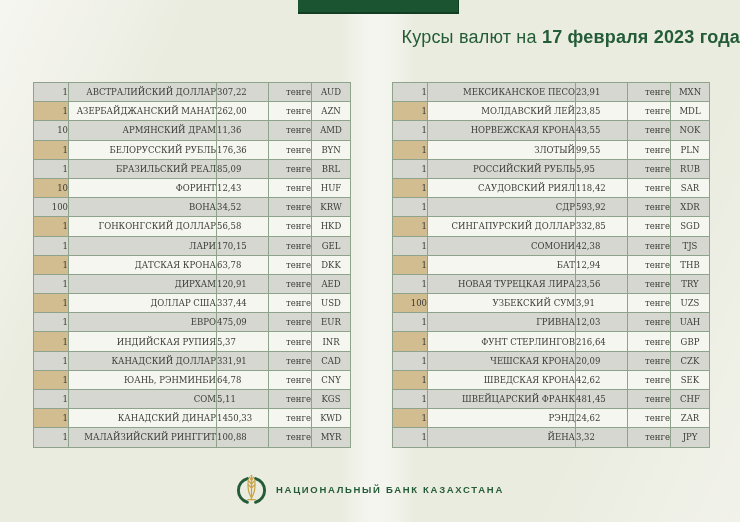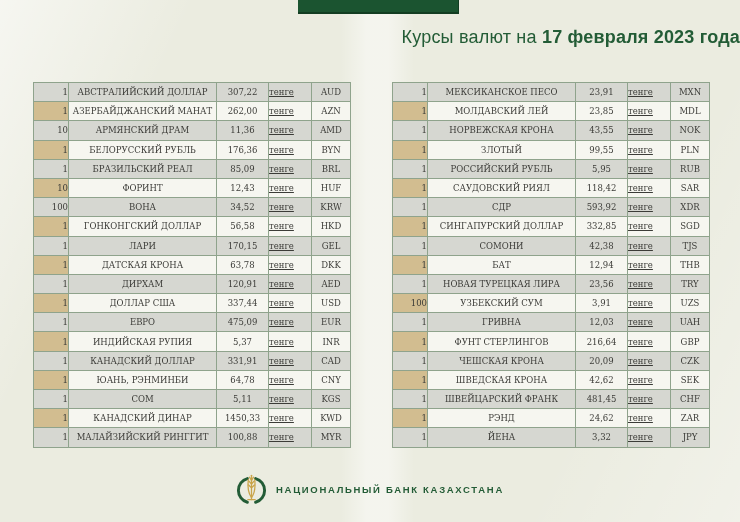--- a/index.html
+++ b/index.html
@@ -40,23 +40,23 @@
   table.rates-left{left:33px;}
   table.rates-right{left:392px;}
   table.rates td{
     border:1px solid #8fa38c;
     height:18.2px;
     padding:0;
     white-space:nowrap;
     overflow:hidden;
   }
   td.qty{width:34px;text-align:right;padding-right:3px;}
-  td.name{width:147px;text-align:center;padding-left:5px;}
-  td.value{width:51px;text-align:center;padding-right:3px;}
-  td.unit{width:42px;text-align:left;padding-left:5px;text-decoration:underline;}
+  td.name{width:147px;text-align:right;padding-left:5px;}
+  td.value{width:51px;text-align:left;padding-right:3px;}
+  td.unit{width:42px;text-align:right;padding-left:5px;}
   td.code{width:38px;text-align:center;}
   table.rates tr:nth-child(odd) td{background:#d6d7d1;}
   table.rates tr:nth-child(even) td{background:#f6f6f0;}
   table.rates tr:nth-child(even) td.qty{background:#d2bd90;}
   .footer{
     position:absolute;top:473px;left:0;width:100%;
     display:flex;align-items:center;justify-content:center;gap:9px;
   }
   .footer .bank-name{
     font-size:9.5px;

